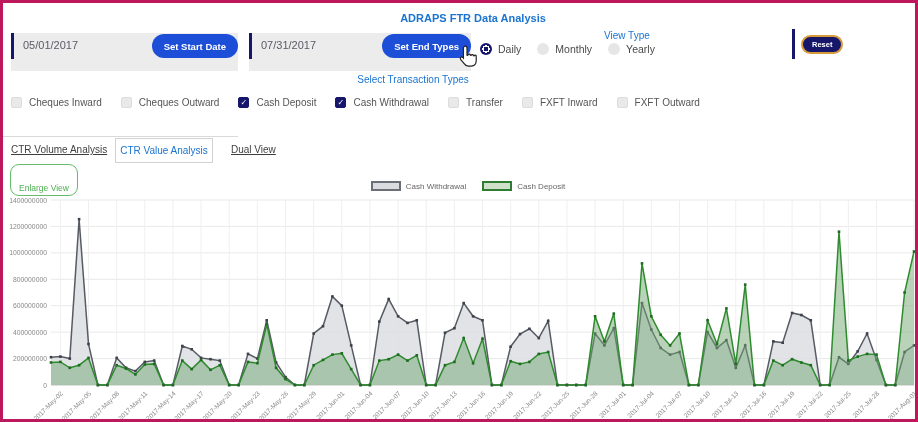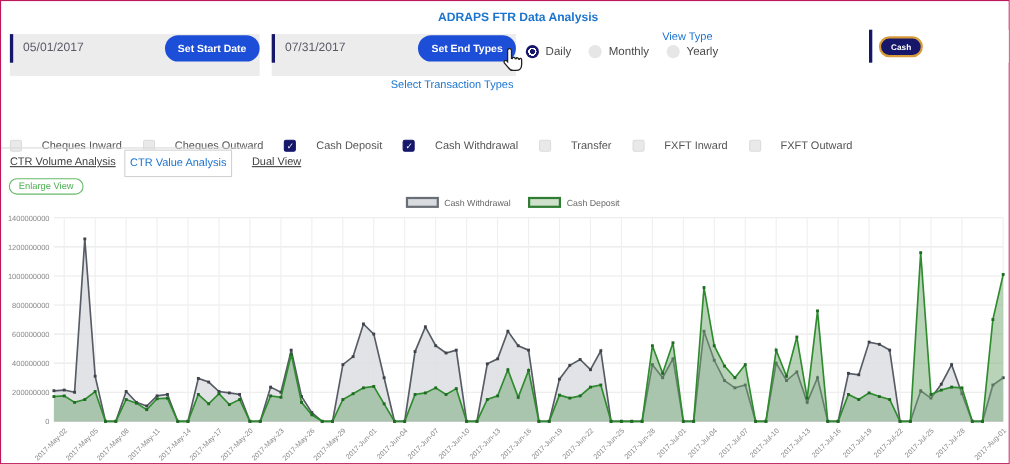--- a/index.html
+++ b/index.html
@@ -1,19 +1,19 @@
 <!DOCTYPE html>
 <html><head>
 <meta charset="utf-8">
 <style>
   * { margin:0; padding:0; box-sizing:border-box; }
   html,body { background:#fff; }
   body { font-family:"Liberation Sans", sans-serif; }
   .page { position:relative; width:918px; height:422px; background:#fff;
-          border:1px solid #be185d; overflow:hidden; }
+          border:3px solid #be185d; overflow:hidden; }
 
   
   .title { position:absolute; top:9px; left:0; width:940px; text-align:center;
            font-size:11px; font-weight:bold; color:#1b74cf; }
 
   
   .date-group { position:absolute; top:30px; height:38px; background:#ececec; }
   .date-group .navy-bar { position:absolute; left:0; top:0; width:3px; height:26px; background:#16166b; }
   .date-group .date-text { position:absolute; left:12px; top:6px; font-size:11px; color:#5a5a66; }
   .green-btn { position:absolute; right:0; top:1px; height:24px; border:none; border-radius:13px;
@@ -38,35 +38,35 @@
   .reset-panel .navy-bar { position:absolute; left:0; top:0; width:3px; height:30px; background:#16166b; }
   .reset-btn { position:absolute; left:9px; top:6px; height:19px; padding:0 9px;
                background:#16166b; color:#fff; font-size:7.5px; font-weight:bold;
                border:2px solid #d79b3a; border-radius:10px; cursor:pointer;
                font-family:"Liberation Sans",sans-serif; }
 
   
   .txn-label { position:absolute; top:71px; left:0; width:820px; text-align:center;
                font-size:10px; color:#1b74cf; }
   .cb-row { position:absolute; top:94px; left:8px; display:flex; gap:19px; align-items:center; }
-  .cb-item { display:flex; align-items:flex-end; gap:18px; font-size:10px; color:#555; cursor:pointer;margin-top:32px; }
+  .cb-item { display:flex; align-items:flex-end; gap:7px; font-size:10px; color:#555; cursor:pointer; }
   .cb { width:11px; height:11px; border-radius:2px; background:#e9e9e9; border:1px solid #dcdcdc;
         display:flex; align-items:center; justify-content:center; font-size:8px; color:#fff; }
   .cb.on { background:#16166b; border-color:#16166b; }
 
   
   .tab-topline { position:absolute; top:133px; left:0; width:235px; border-top:1px solid #d9d9d9; }
   .tab { position:absolute; top:141px; font-size:10px; color:#3f3f3f; text-decoration:underline; cursor:pointer; }
   #tab-1 { left:8px; }
   .tab-active-box { position:absolute; top:135px; left:112px; width:98px; height:25px;
                     border:1px solid #d2d2d2; background:#fff; text-align:center; cursor:pointer; }
   .tab-active-box span { display:inline-block; margin-top:6px; font-size:10px; color:#1b74cf; }
   #tab-3 { left:228px;text-decoration:underline; }
 
-  .enlarge { position:absolute; top:161px; left:7px; padding:1px 8px 2px 8px; background:#fff;
+  .enlarge { position:absolute; top:161px; left:7px; padding:18px 8px 2px 8px; background:#fff;
              border:1px solid #66bb6a; border-radius:9px; color:#4caf50; font-size:8.5px;
              cursor:pointer; font-family:"Liberation Sans",sans-serif; }
 
   
   .legend { position:absolute; top:178px; left:0; width:930px; display:flex; gap:16px;
             justify-content:center; align-items:center; }
   .legend-item { display:flex; align-items:center; gap:5px; font-size:8px; color:#666; cursor:pointer; }
   .swatch { width:30px; height:10px; }
   .swatch-gray  { background:#d9dbdf; border:2px solid #6a6f77; }
   .swatch-green { background:#cfe0cb; border:2px solid #2e7d32; }
@@ -109,21 +109,21 @@
       <span>Yearly</span>
     </span>
   </div>
 
   <svg class="cursor" viewBox="0 0 20 22">
     <path d="M7 2 c1 -1.8 3 -1.2 3 .6 v6 l.6 .1 c0 0 .3 -1.2 1.4 -1 .9 .2 .9 1 .9 1 l.6 .1 c0 0 .3 -.9 1.2 -.7 .8 .2 .8 1 .8 1 l.6 .1 c0 0 .3 -.8 1 -.6 .7 .2 .7 1 .7 1 v3.6 c0 2.6 -1.5 4.6 -4.2 4.6 h-2.4 c-1.8 0 -2.9 -.9 -3.8 -2.3 L4.6 12.2 c-1 -1.5 .9 -2.8 2 -1.6 l.4 .5 V2.6 Z" fill="#ffffff" stroke="#222" stroke-width="1"></path>
   </svg>
 
   <div class="reset-panel">
     <span class="navy-bar"></span>
-    <button class="reset-btn">Cash</button>
+    <button class="reset-btn">Reset</button>
   </div>
 
   <div class="txn-label">Select Transaction Types</div>
   <div class="cb-row">
     <span class="cb-item">
       <span class="cb"></span>
       <span>Cheques Inward</span>
     </span>
     <span class="cb-item">
       <span class="cb"></span>

